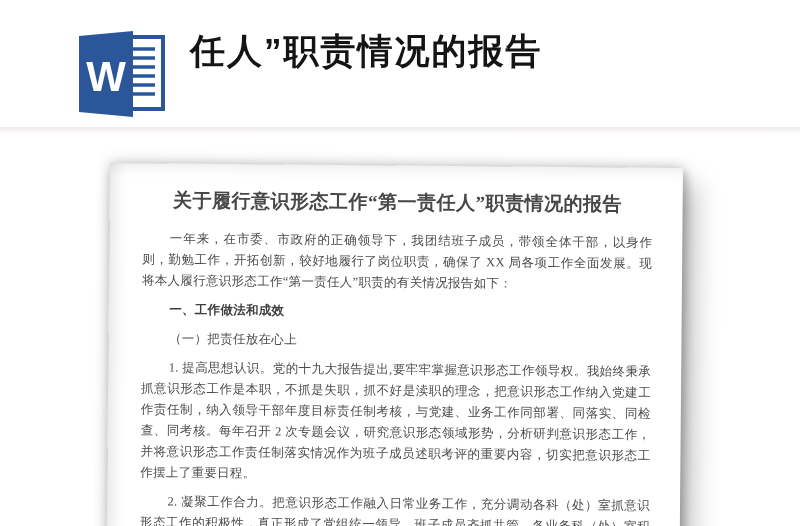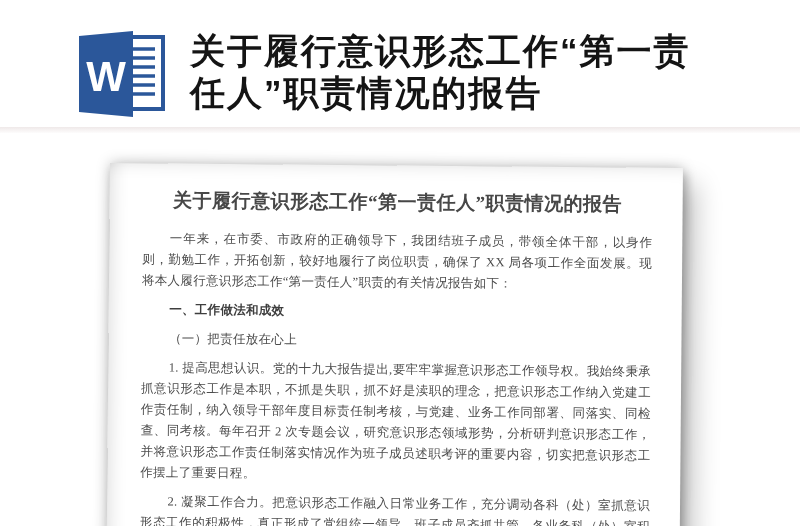--- a/index.html
+++ b/index.html
@@ -122,21 +122,20 @@
         <line x1="48" y1="65" x2="80" y2="65" stroke="#2B579A" stroke-width="3.5"></line>
       </g>
 
       <g>
         <polygon points="4,7 58,2 58,88 4,83" fill="#2B579A"></polygon>
         <text x="31" y="62" font-family="Liberation Sans, sans-serif" font-size="42" font-weight="bold" fill="#ffffff" text-anchor="middle">W</text>
       </g>
     </svg>
 
     <div class="header-title">
-      <div>关于履行意识形态工作“第一责</div>
       <div>任人”职责情况的报告</div>
     </div>
   </div>
 
   <div class="header-band"></div>
 
   <div class="page">
     <div class="page-inner" id="doc-content">
         <div class="doc-title">关于履行意识形态工作“第一责任人”职责情况的报告</div>
         <div class="doc-paragraph">一年来，在市委、市政府的正确领导下，我团结班子成员，带领全体干部，以身作则，勤勉工作，开拓创新，较好地履行了岗位职责，确保了 XX 局各项工作全面发展。现将本人履行意识形态工作“第一责任人”职责的有关情况报告如下：</div>

